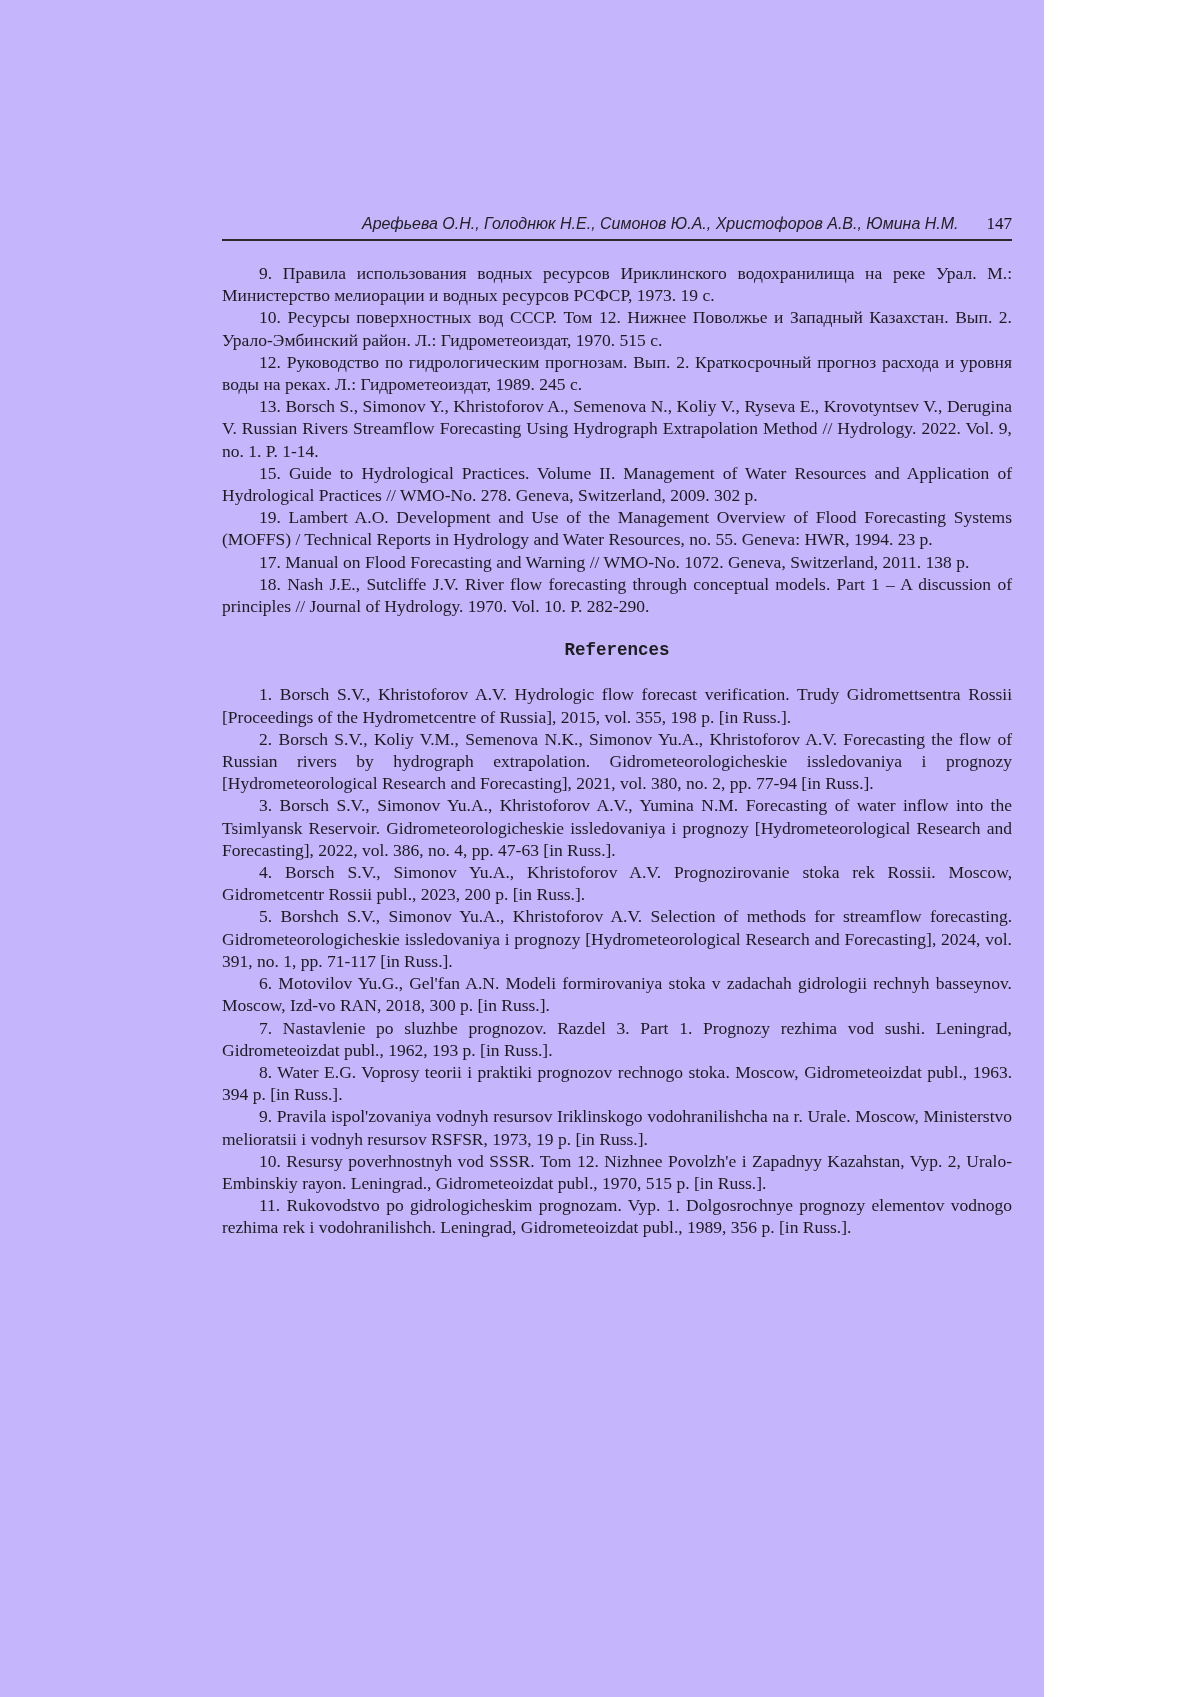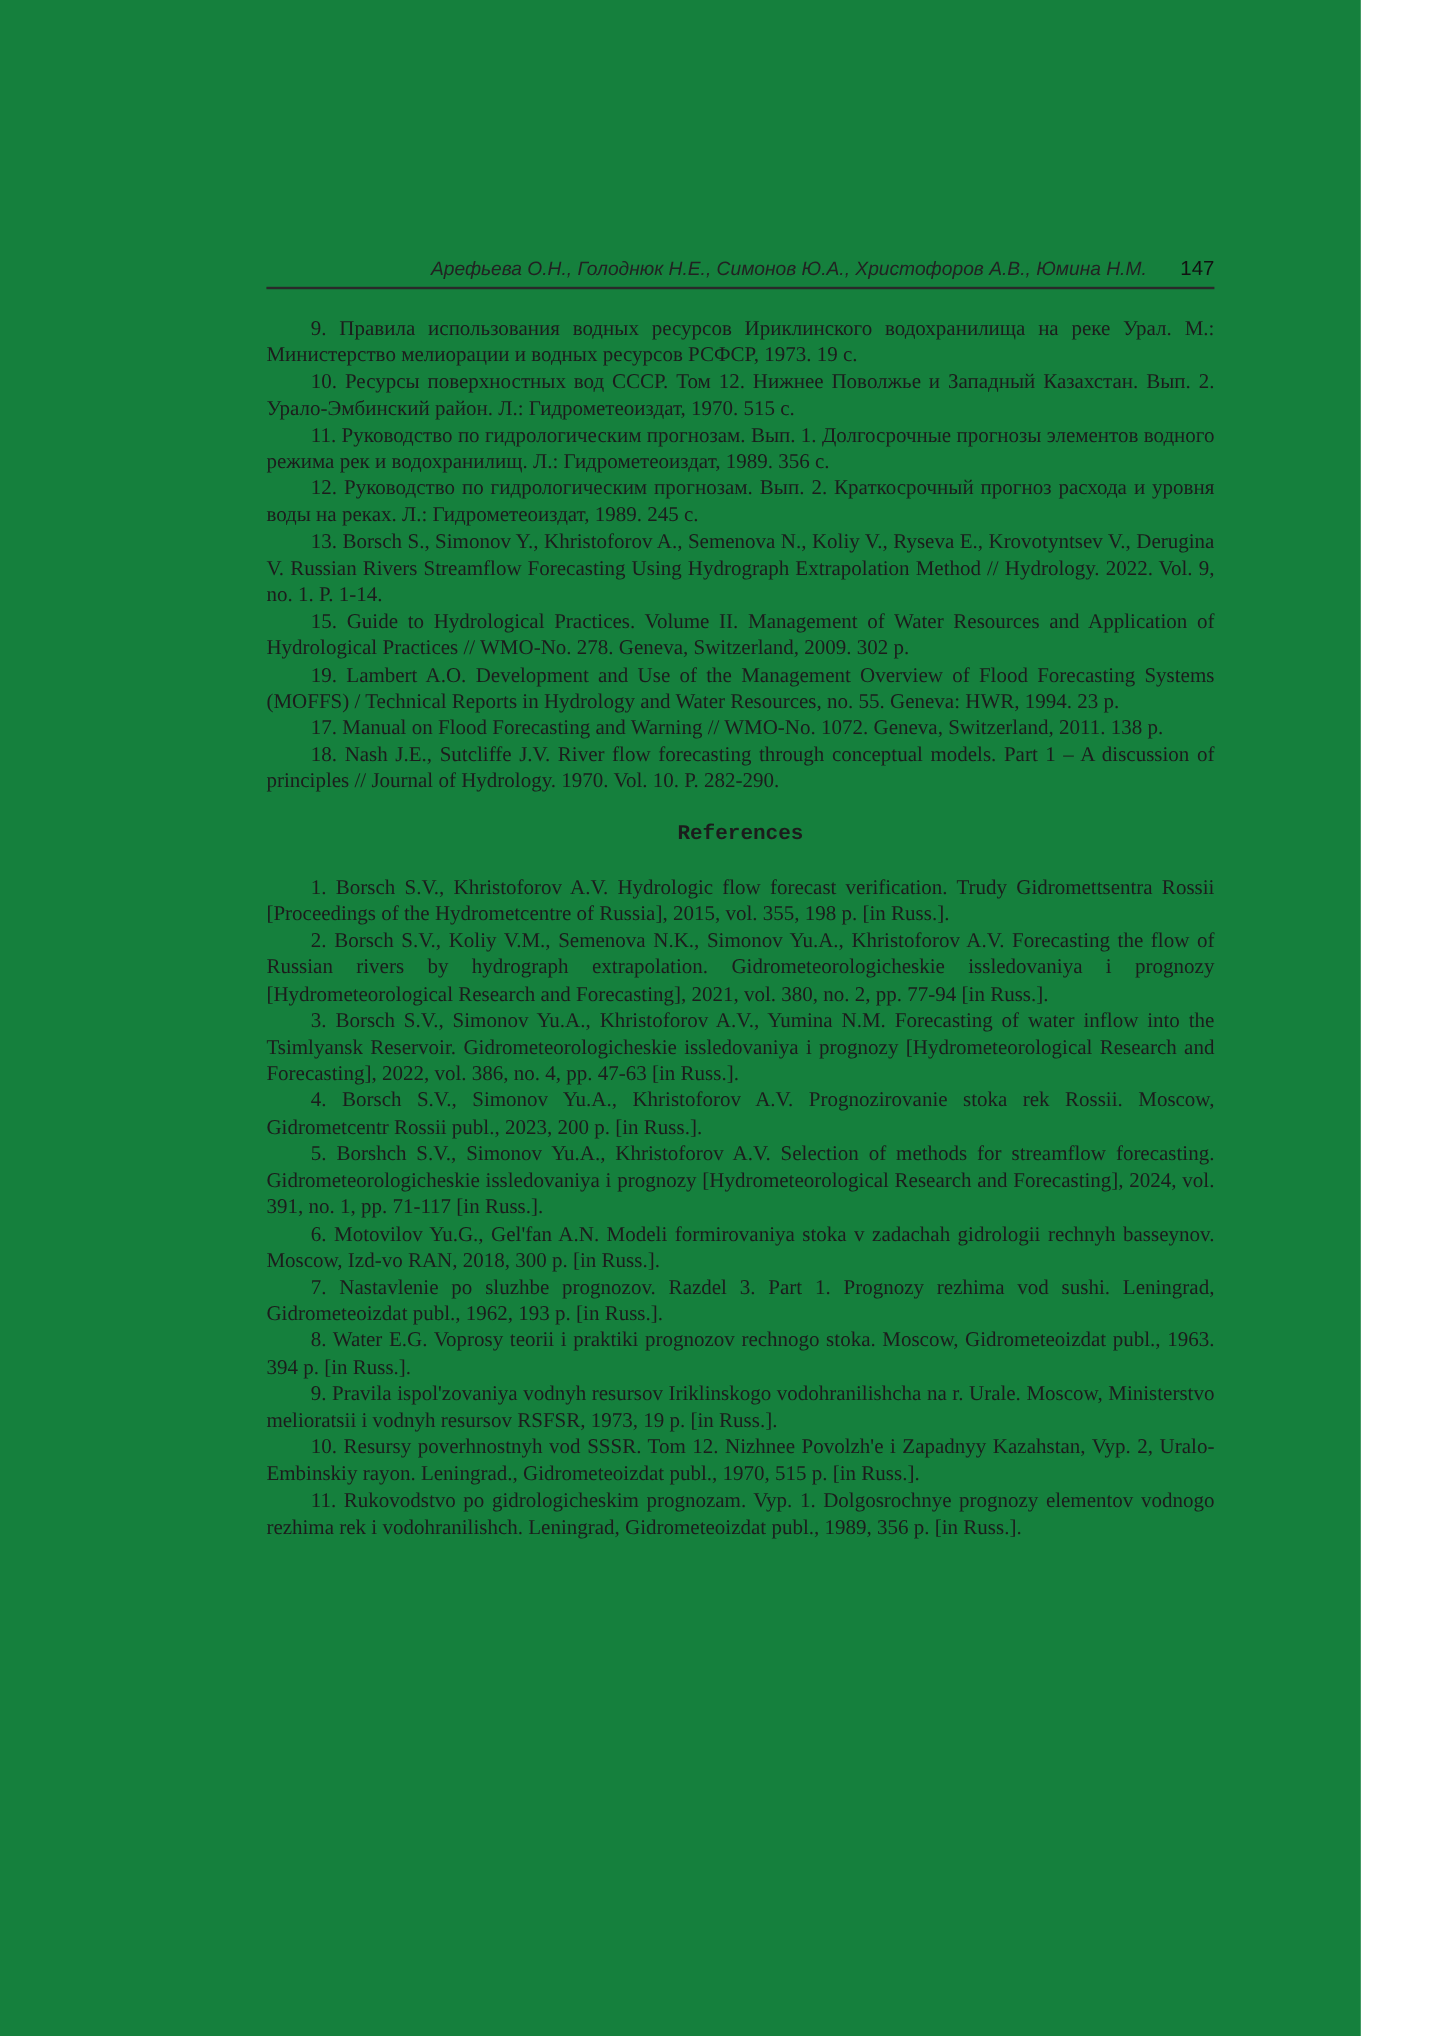--- a/index.html
+++ b/index.html
@@ -2,23 +2,23 @@
 <html><head>
 <meta charset="utf-8">
 <style>
   html, body {
     margin: 0;
     padding: 0;
     background: #ffffff;
   }
   .page {
     position: relative;
-    width: 1134px;
+    width: 1044px;
     height: 1697px;
-    background: #15803d;
+    background: #c4b5fd;
     font-family: "Liberation Serif", serif;
     color: #1c1c1c;
     overflow: hidden;
   }
   .running-header {
     position: absolute;
     left: 222px;
     top: 214px;
     width: 790px;
   }
@@ -32,20 +32,21 @@
   }
   .header-authors {
     font-style: italic;
     color: #222;
   }
   .header-pageno {
     margin-left: 28px;
     font-style: normal;
     font-size: 17px;
     color: #111;
+    font-family: Liberation Serif, serif;
   }
   .header-rule {
     border: none;
     border-top: 2px solid #2a2a2a;
     margin: 5px 0 0 0;
   }
   .content {
     position: absolute;
     left: 222px;
     top: 262px;
@@ -79,21 +80,20 @@
       <span class="header-authors">Арефьева О.Н., Голоднюк Н.Е., Симонов Ю.А., Христофоров А.В., Юмина Н.М.</span>
       <span class="header-pageno">147</span>
     </div>
     <hr class="header-rule">
   </header>
 
   <main class="content">
     <section id="biblio-ru">
         <p class="ref"><span>9. Правила использования водных ресурсов Ириклинского водохранилища на реке Урал. М.: Министерство мелиорации и водных ресурсов РСФСР, 1973. 19 с.</span></p>
         <p class="ref"><span>10. Ресурсы поверхностных вод СССР. Том 12. Нижнее Поволжье и Западный Казахстан. Вып. 2. Урало-Эмбинский район. Л.: Гидрометеоиздат, 1970. 515 с.</span></p>
-        <p class="ref"><span>11. Руководство по гидрологическим прогнозам. Вып. 1. Долгосрочные прогнозы элементов водного режима рек и водохранилищ. Л.: Гидрометеоиздат, 1989. 356 с.</span></p>
         <p class="ref"><span>12. Руководство по гидрологическим прогнозам. Вып. 2. Краткосрочный прогноз расхода и уровня воды на реках. Л.: Гидрометеоиздат, 1989. 245 с.</span></p>
         <p class="ref"><span>13. </span><span class="it">Borsch S., Simonov Y., Khristoforov A., Semenova N., Koliy V., Ryseva E., Krovotyntsev V., Derugina V.</span><span> Russian Rivers Streamflow Forecasting Using Hydrograph Extrapolation Method // Hydrology. 2022. Vol. 9, no. 1. P. 1-14.</span></p>
         <p class="ref"><span>15. Guide to Hydrological Practices. Volume II. Management of Water Resources and Application of Hydrological Practices // WMO-No. 278. Geneva, Switzerland, 2009. 302 p.</span></p>
         <p class="ref"><span>19. </span><span class="it">Lambert A.O.</span><span> Development and Use of the Management Overview of Flood Forecasting Systems (MOFFS) / Technical Reports in Hydrology and Water Resources, no. 55. Geneva: HWR, 1994. 23 p.</span></p>
         <p class="ref"><span>17. Manual on Flood Forecasting and Warning // WMO-No. 1072. Geneva, Switzerland, 2011. 138 p.</span></p>
         <p class="ref"><span>18. </span><span class="it">Nash J.E., Sutcliffe J.V.</span><span> River flow forecasting through conceptual models. Part 1 – A discussion of principles // Journal of Hydrology. 1970. Vol. 10. P. 282-290.</span></p>
       </section>
 
     <h2 class="refs-heading">References</h2>
 

